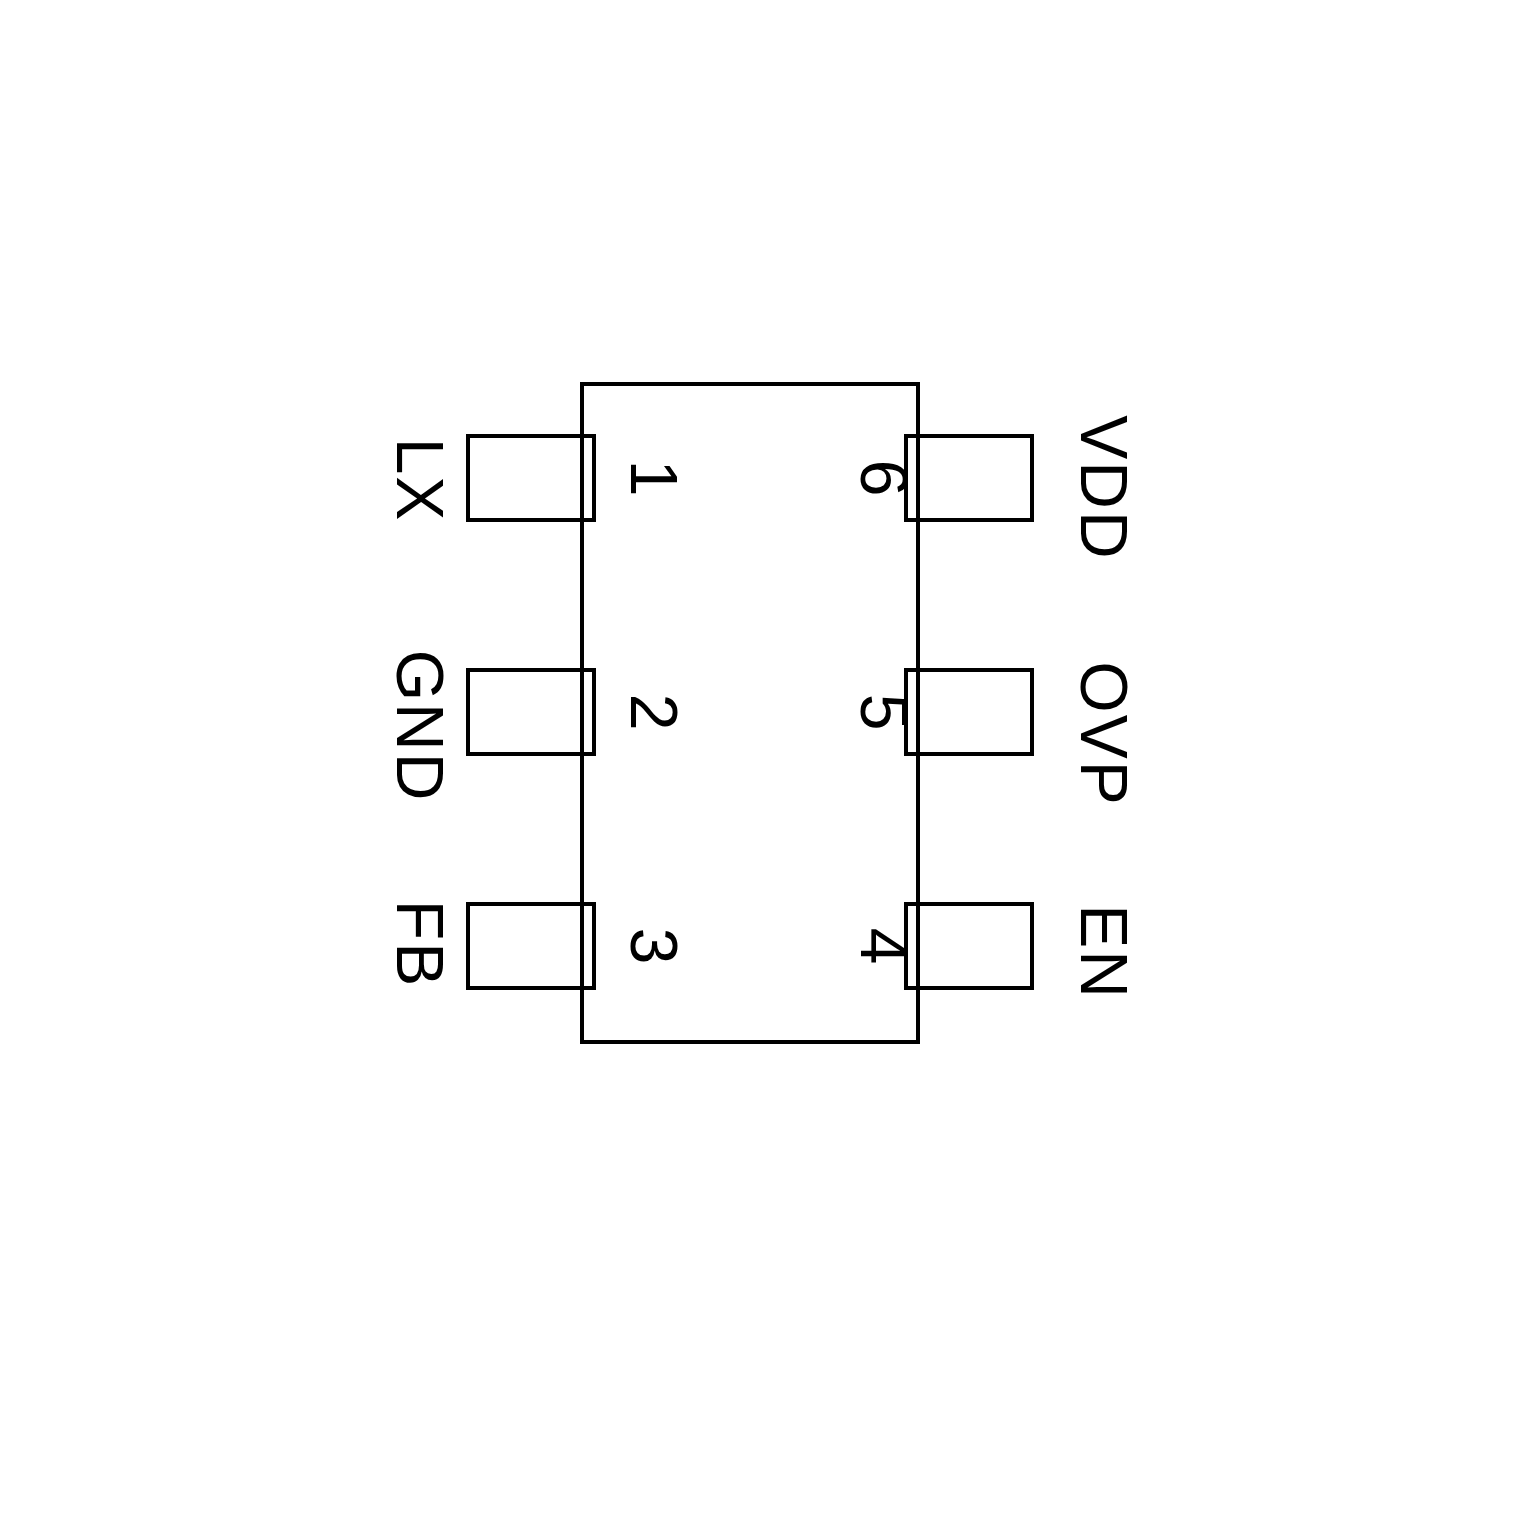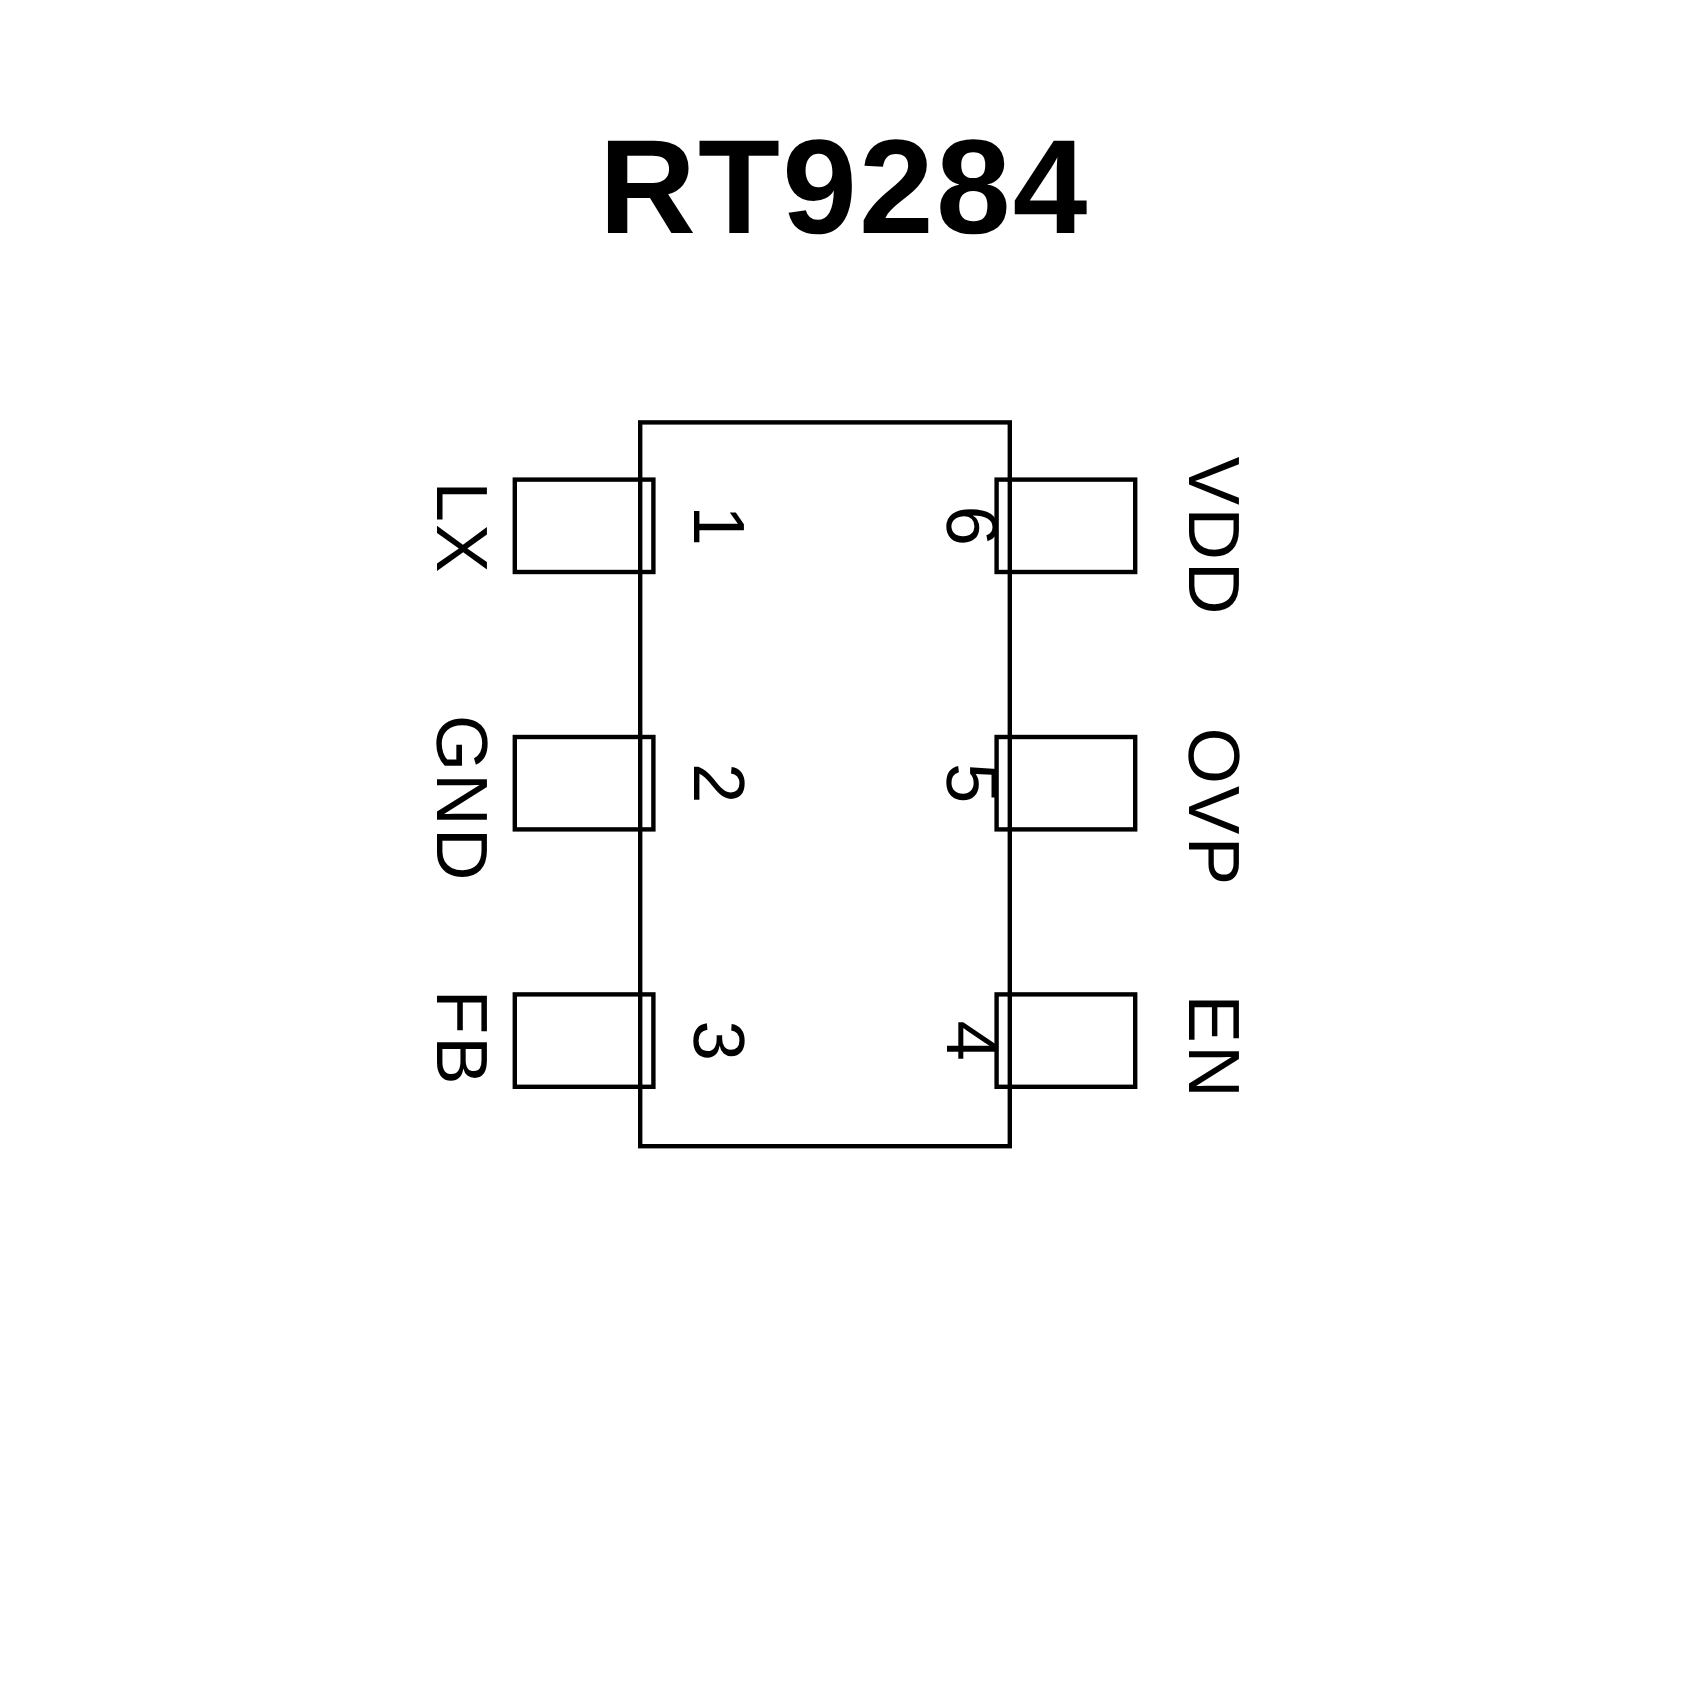--- a/index.html
+++ b/index.html
@@ -78,21 +78,20 @@
   .l-fb  { left: 420px;  top: 944px; }
   .l-vdd { left: 1104px; top: 488px; }
   .l-ovp { left: 1104px; top: 734px; }
   .l-en  { left: 1104px; top: 952px; }
 </style>
 </head>
 <body>
 
 <div class="canvas">
 
-  <h1 class="title">RT9284</h1>
 
   <div class="chip-body"></div>
 
   <div class="pad p1"></div>
   <div class="pad p2"></div>
   <div class="pad p3"></div>
 
   <div class="pad p6"></div>
   <div class="pad p5"></div>
   <div class="pad p4"></div>

